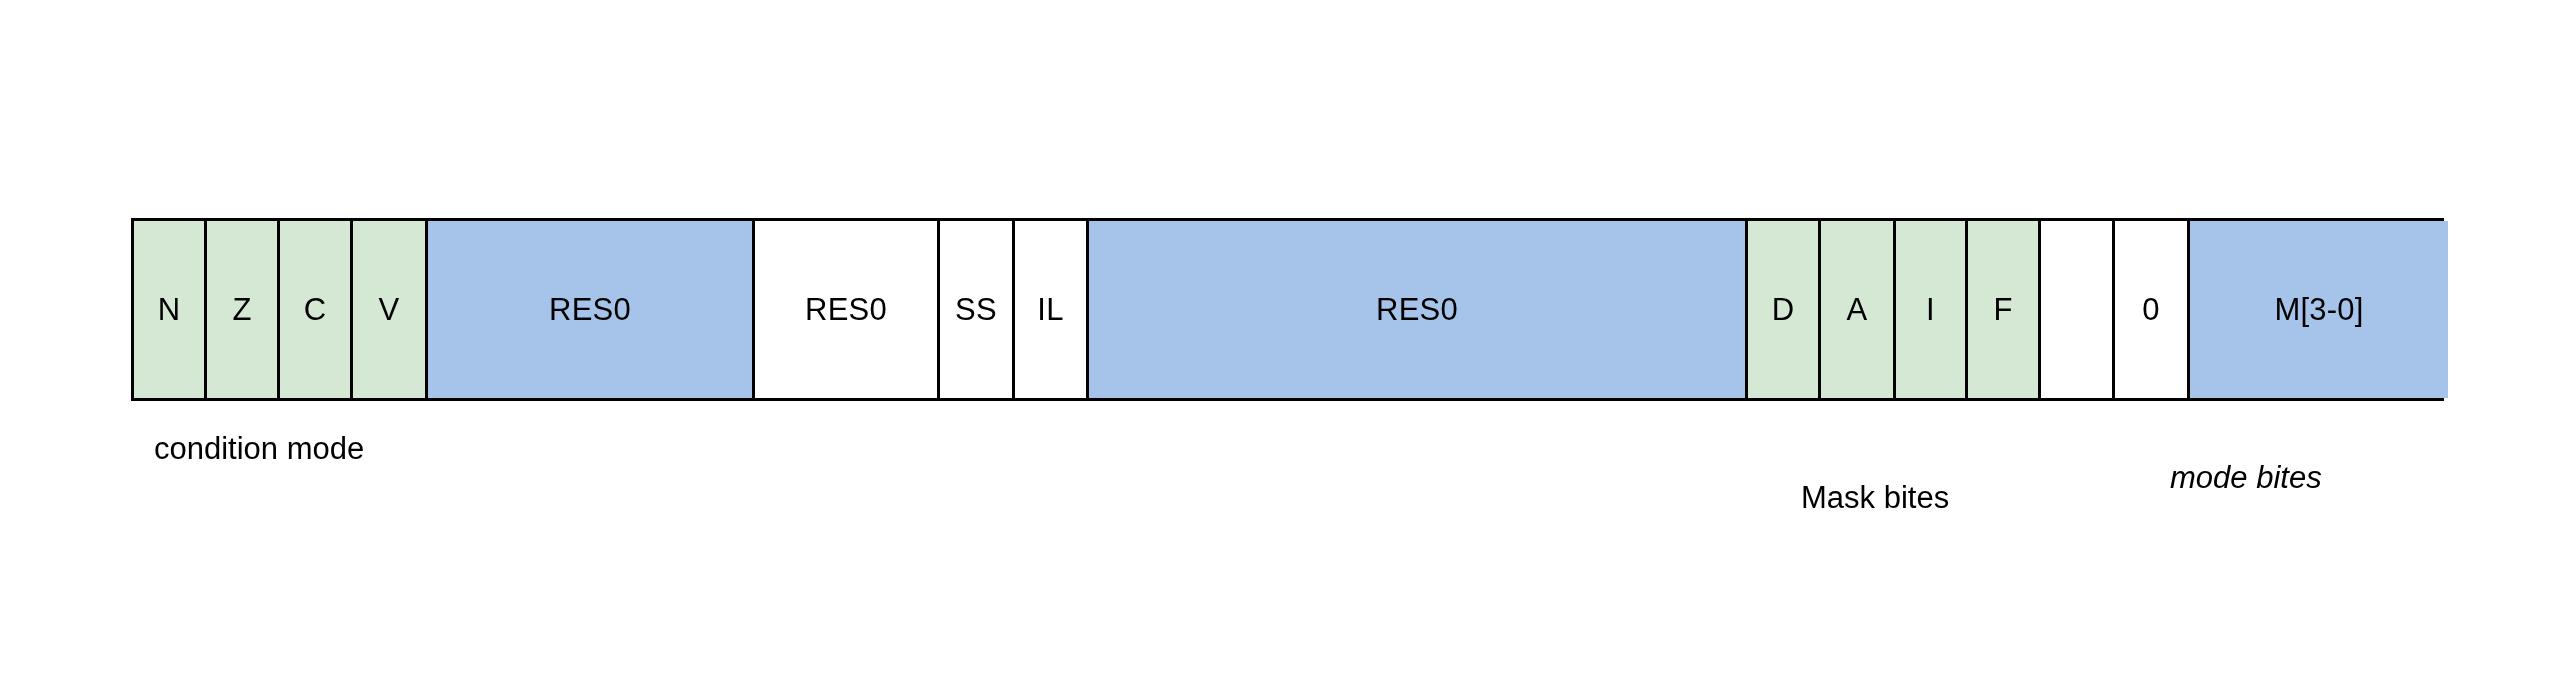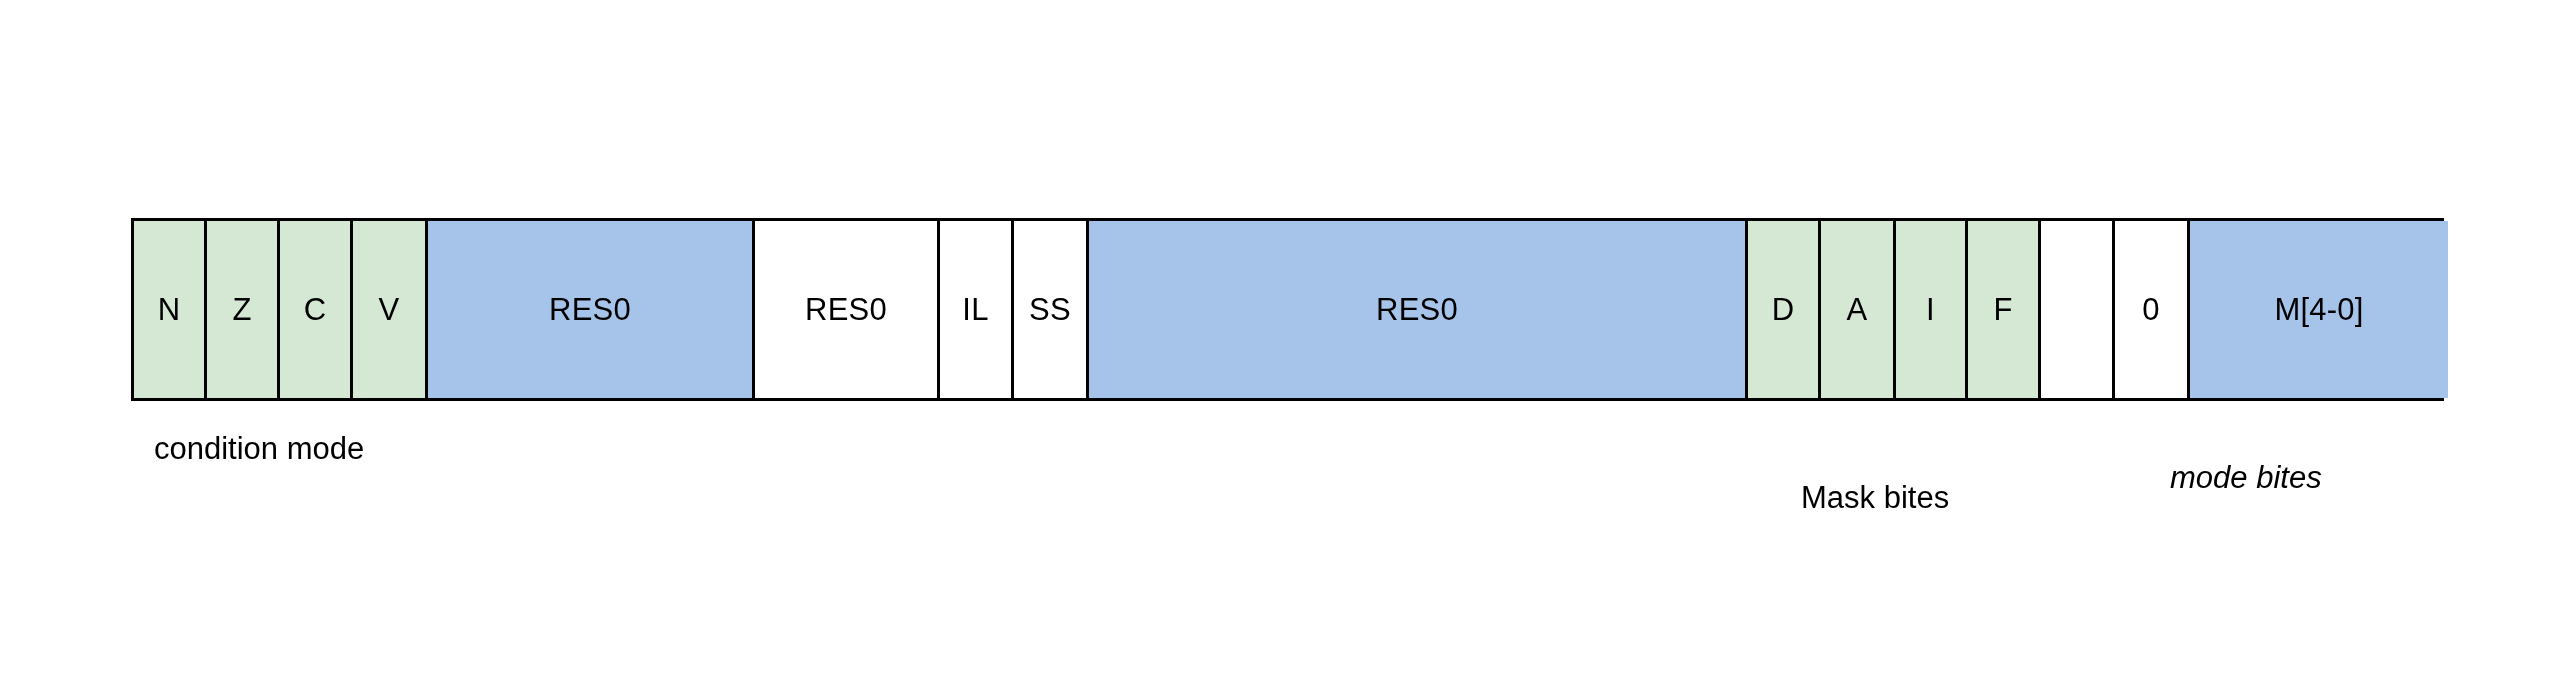--- a/index.html
+++ b/index.html
@@ -77,30 +77,30 @@
 <div id="diagram">
 
   <div class="register-bar">
 
   <div class="field green" style="width: 73px; flex: 0 0 73px;">N</div>
       <div class="field green" style="width: 73px; flex: 0 0 73px;">Z</div>
       <div class="field green" style="width: 73px; flex: 0 0 73px;">C</div>
       <div class="field green" style="width: 75px; flex: 0 0 75px;">V</div>
       <div class="field blue" style="width: 327px; flex: 0 0 327px;">RES0</div>
       <div class="field white" style="width: 185px; flex: 0 0 185px;">RES0</div>
+      <div class="field white" style="width: 75px; flex: 0 0 75px;">SS</div>
       <div class="field white" style="width: 74px; flex: 0 0 74px;">IL</div>
-      <div class="field white" style="width: 75px; flex: 0 0 75px;">SS</div>
       <div class="field blue" style="width: 659px; flex: 0 0 659px;">RES0</div>
       <div class="field green" style="width: 73px; flex: 0 0 73px;">D</div>
       <div class="field green" style="width: 75px; flex: 0 0 75px;">A</div>
       <div class="field green" style="width: 72px; flex: 0 0 72px;">I</div>
       <div class="field green" style="width: 73px; flex: 0 0 73px;">F</div>
       <div class="field white" style="width: 74px; flex: 0 0 74px;"></div>
       <div class="field white" style="width: 75px; flex: 0 0 75px;">0</div>
-      <div class="field blue" style="width: 258px; flex: 0 0 258px;">M[4-0]</div>
+      <div class="field blue" style="width: 258px; flex: 0 0 258px;">M[3-0]</div>
     </div>
 
   <div class="caption" id="caption-condition-flags">condition mode</div>
 
   <div class="caption" id="caption-mask-bites">Mask bites</div>
 
   <div class="caption" id="caption-mode-bites">mode bites</div>
 
 </div>
 

